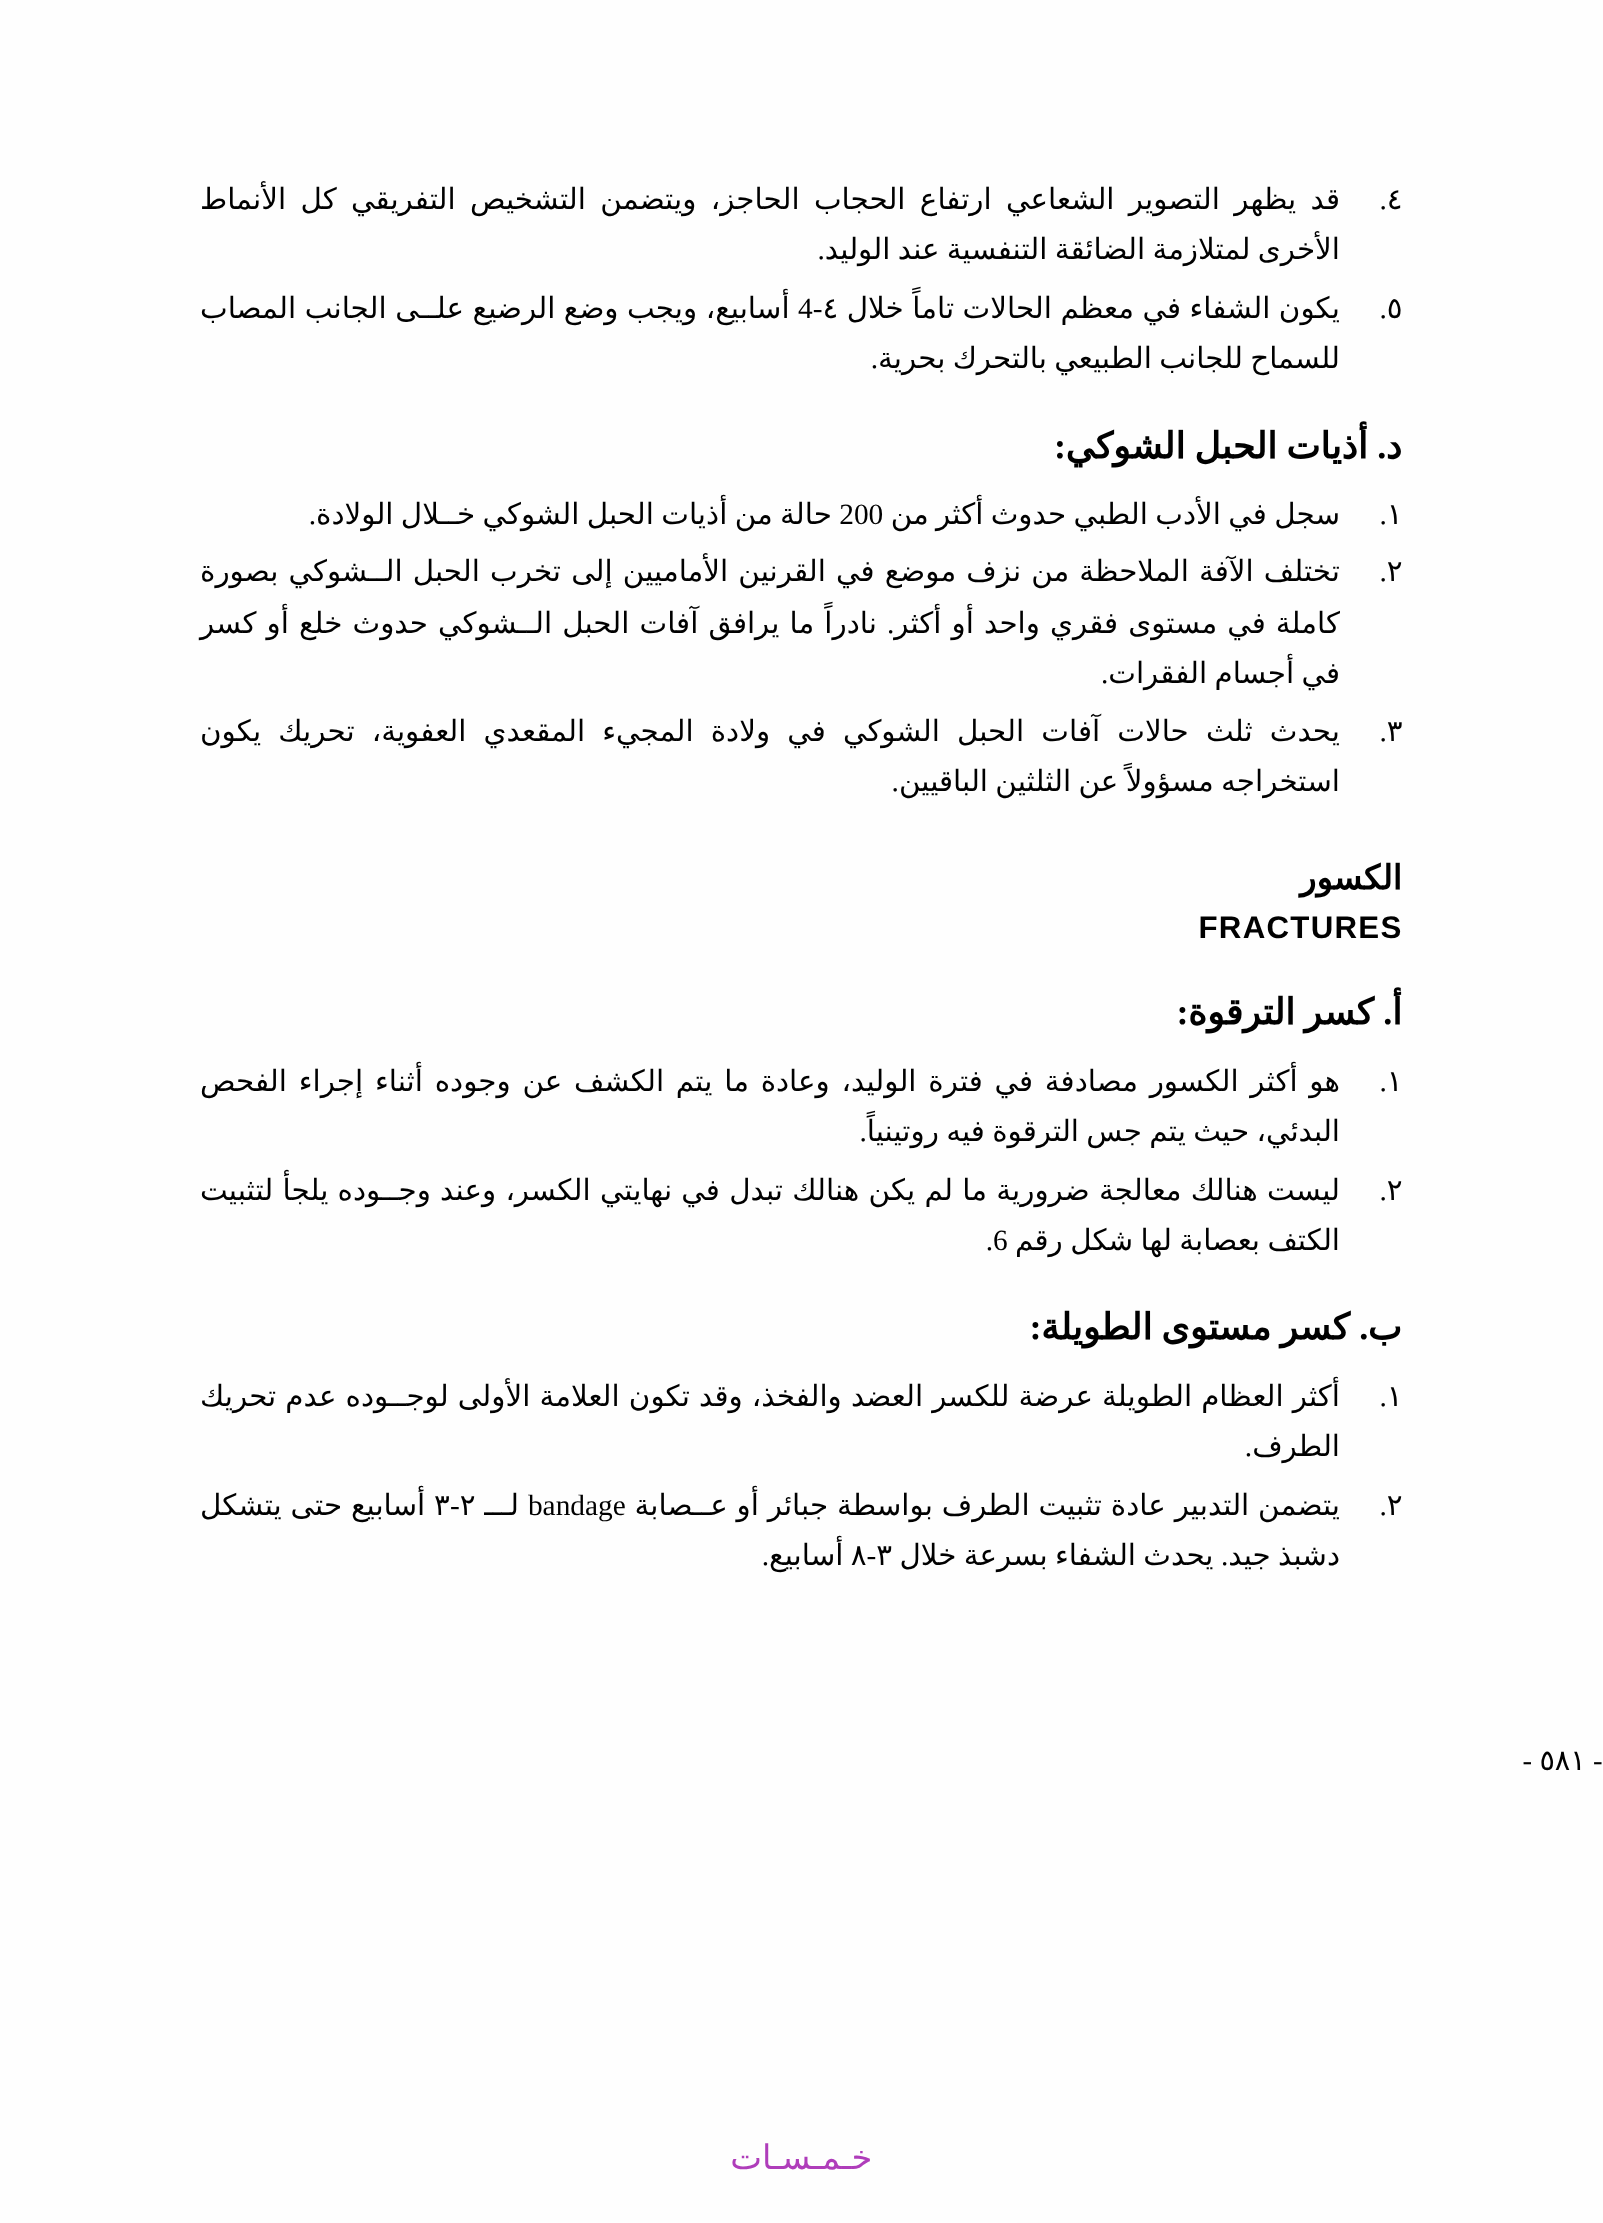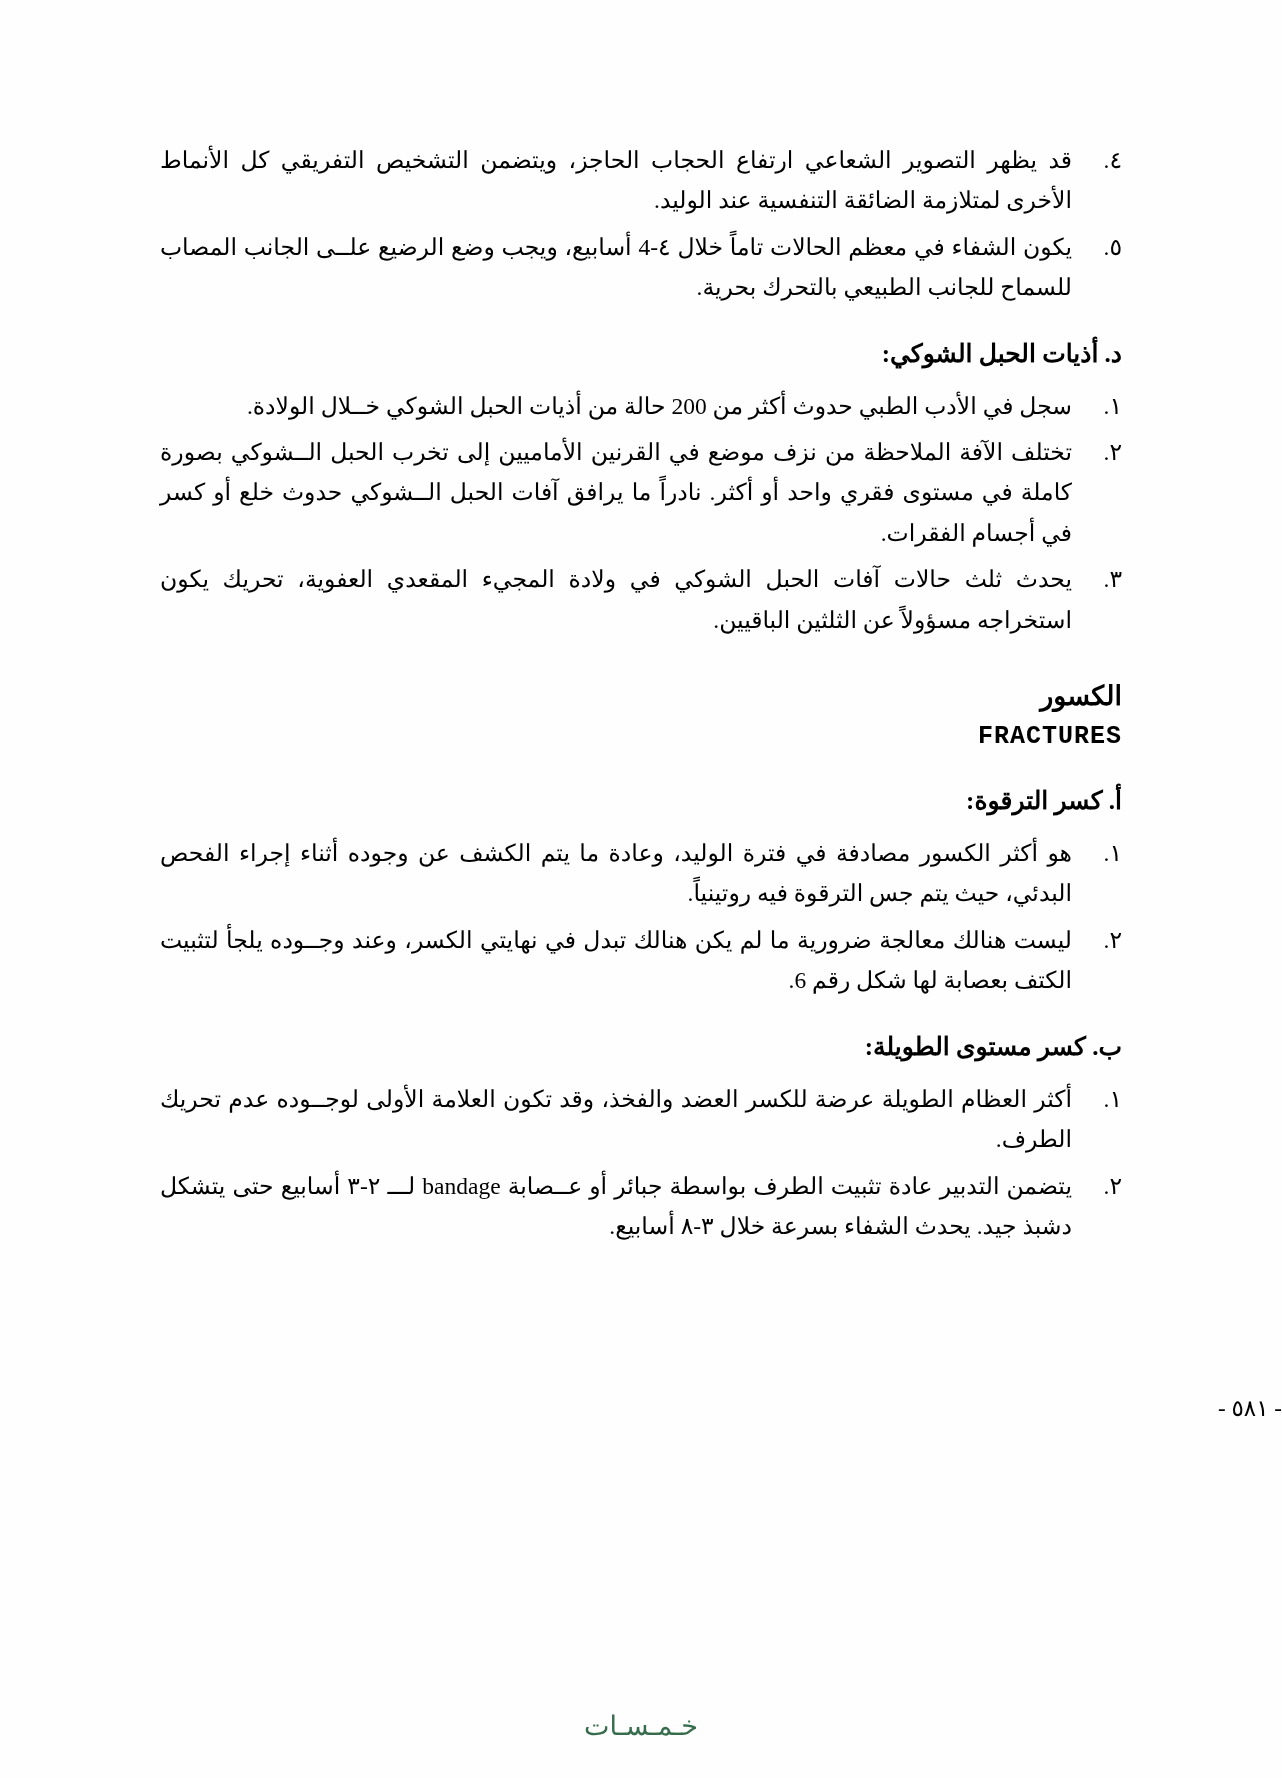--- a/index.html
+++ b/index.html
@@ -47,41 +47,41 @@
   }
   .item .body {
     flex: 1 1 auto;
     text-align: justify;
     text-justify: inter-word;
   }
 
   
   .heading {
     font-weight: bold;
-    font-size: 25px;
+    font-size: 29px;
     text-align: right;
     margin: 26px 0 12px 0;
     line-height: 1.6;
   }
 
   
   .title-block {
     text-align: right;
     margin: 40px 0 30px 0;
   }
   .title-ar {
     font-weight: bold;
     font-size: 27px;
     letter-spacing: 0.5px;
     margin-bottom: 10px;
   }
   .title-en {
     font-weight: bold;
     font-size: 25px;
-    font-family: Liberation Mono, monospace;
+    font-family: Liberation Sans, sans-serif;
     letter-spacing: 1px;
   }
 
   
   .page-number {
     position: absolute;
     top: 1395px;
     left: 0;
     right: 0;
     text-align: right;
@@ -89,21 +89,21 @@
     letter-spacing: 1px;
   }
 
   
   .watermark {
     position: absolute;
     bottom: 36px;
     left: 0;
     right: 0;
     text-align: center;
-    color: #14532d;
+    color: #a21caf;
     font-size: 27px;
     letter-spacing: 2px;
     opacity: 0.85;
   }
 </style>
 </head>
 <body>
 
 <div class="page">
   <div class="content">

